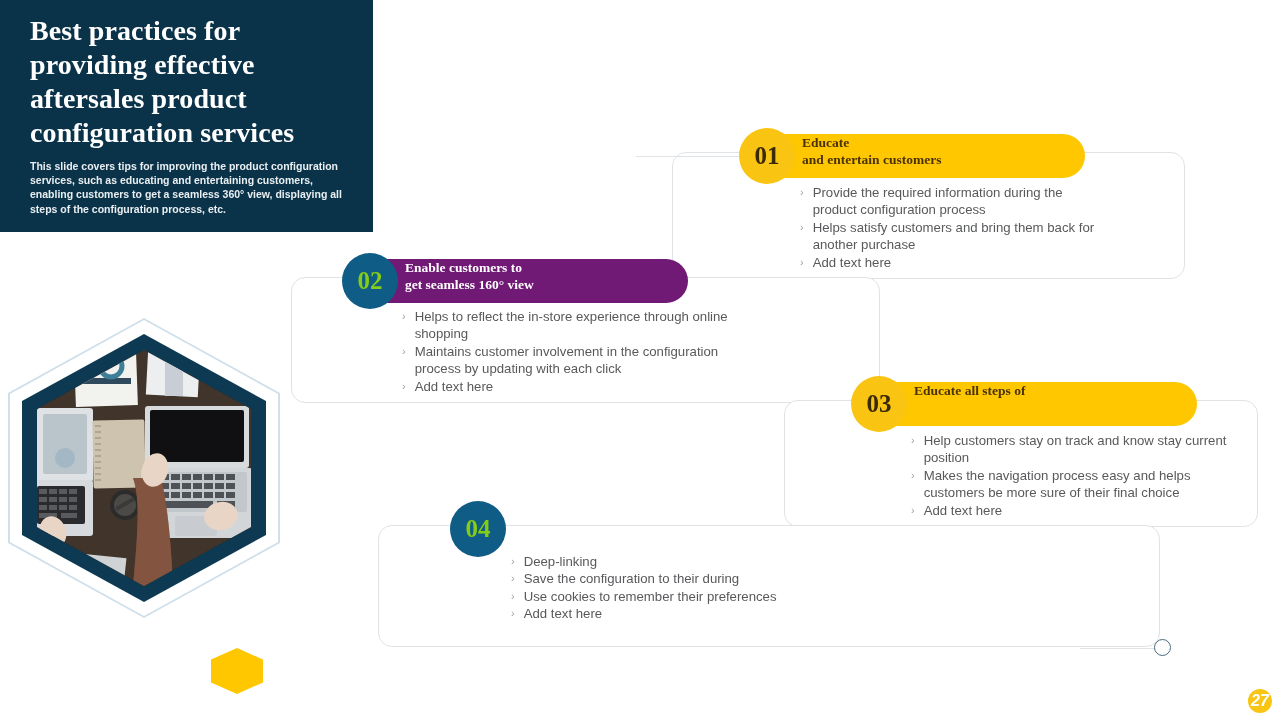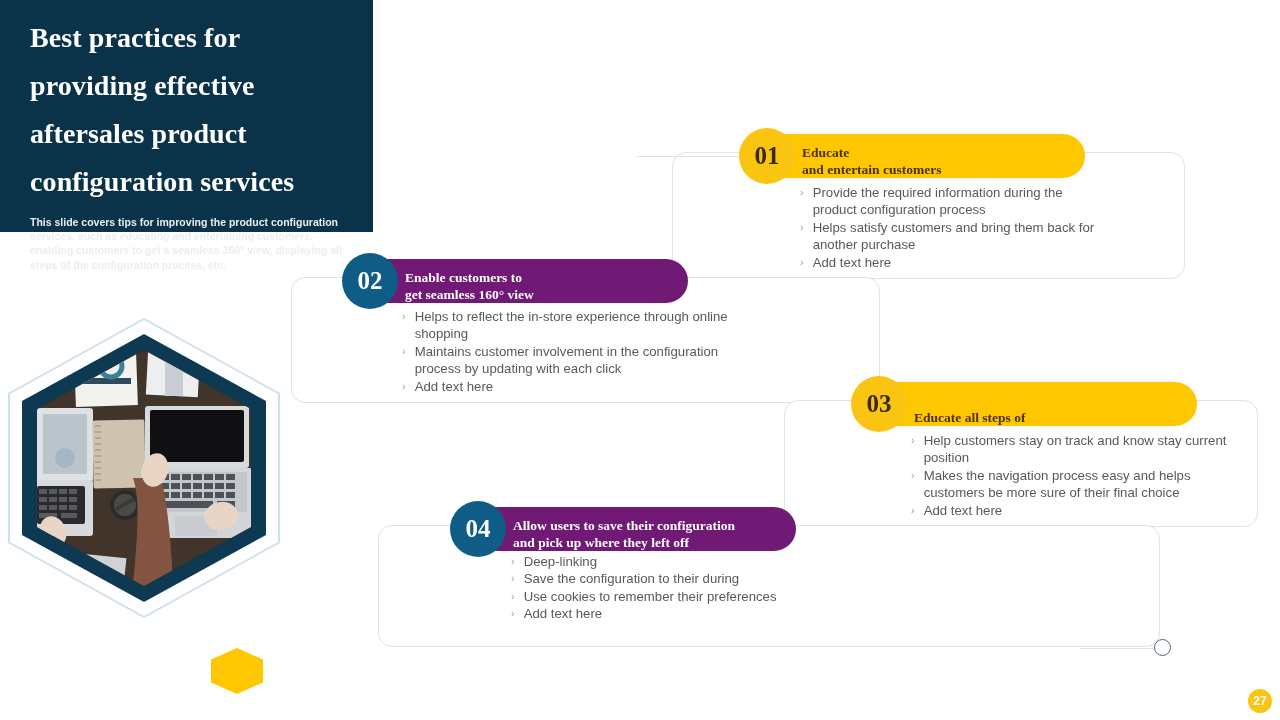--- a/index.html
+++ b/index.html
@@ -11,21 +11,21 @@
   }
   #slide { position: relative; width: 1280px; height: 720px; background: #fff; }
 
   
   .title-panel {
     position: absolute; left: 0; top: 0; width: 373px; height: 232px;
     background: #0a3349; padding: 14px 22px 10px 30px;
   }
   .title-panel h1 {
     font-family: "Liberation Serif", serif;
-    font-size: 28px; line-height: 48px; font-weight: 700;
+    font-size: 28px; line-height: 34px; font-weight: 700;
     color: #ffffff; letter-spacing: .1px;
   }
   .title-panel p {
     margin-top: 9px;
     font-size: 10.5px; line-height: 14.2px; font-weight: 700;
     color: #e9eef1;
   }
 
   
   .hex-wrap { position: absolute; left: 8px; top: 318px; width: 272px; height: 300px; }
@@ -74,21 +74,21 @@
     width: 56px; height: 56px; border-radius: 50%;
     display: flex; align-items: center; justify-content: center;
     font-family: "Liberation Serif", serif;
     font-size: 25px; font-weight: 700;
     z-index: 4;
   }
   .head-bar {
     position: absolute;
     height: 44px;
     border-radius: 0 22px 22px 0;
-    display: flex; flex-direction: column; justify-content: flex-end;
+    display: flex; flex-direction: column; justify-content: flex-start;
     padding-left: 42px;
     font-family: "Liberation Serif", serif;
     font-size: 13.5px; font-weight: 700; line-height: 17px;
     z-index: 3;
   }
   .head-bar .l2 { display: block; }
 
   .bullets { position: absolute; z-index: 5; }
   .bullets .b {
     display: flex; align-items: flex-start;
@@ -97,21 +97,21 @@
   }
   .bullets .chev {
     color: #9aa3a8; font-size: 11px; line-height: 17.4px;
     margin-right: 9px; flex: 0 0 auto;
   }
 
   
   .yellow-bg { background: #ffc700; }
   .yellow-badge { background: #f9c512; color: #3b2a06; }
   .blue-bg { background: #701a75; font-family: Liberation Serif, serif; }
-  .blue-badge { background: #0f5c86; color: #ffffff; }
+  .blue-badge { background: #0f5c86; color: #84cc16; }
   .head-yellow { color: #4a3208; }
   .head-blue { color: #ffffff; }
 
   
   .conn {
     position: absolute; height: 1px; background: #dfe3e6; z-index: 1;
   }
   .end-dot {
     position: absolute; width: 17px; height: 17px; border-radius: 50%;
     border: 1.4px solid #4a6a80; background: #fff; z-index: 3;
@@ -120,21 +120,21 @@
   
   .footer-note {
     position: absolute; left: 403px; top: 699px;
     font-size: 11.5px; color: #b9bcbf; white-space: nowrap;
   }
   .page-num {
     position: absolute; right: 8px; bottom: 7px;
     width: 24px; height: 24px; border-radius: 50%;
     background: #f9c512; color: #ffffff;
     display: flex; align-items: center; justify-content: center;
-    font-size: 12px; font-weight: 700;
+    font-size: 16px; font-weight: 700; font-style: italic;
   }
 </style>
 </head>
 <body>
 
 <div id="slide">
 
   <div class="title-panel">
     <h1>Best practices for providing effective aftersales product configuration services</h1>
     <p>This slide covers tips for improving the product configuration services, such as educating and entertaining customers, enabling customers to get a seamless 360° view, displaying all steps of the configuration process, etc.</p>
@@ -302,24 +302,20 @@
       <span class="chev">›</span>
       <span>Makes the navigation  process easy and helps customers be more sure of their final choice</span>
     </div>
     <div class="b">
       <span class="chev">›</span>
       <span>Add text here</span>
     </div>
   </div>
 
   <div class="card-box" style="left:378px; top:525px; width:782px; height:122px;"></div>
-  <div class="head-bar blue-bg head-blue" style="left:471px; top:507px; width:325px;">
-    <span class="l1">Allow users to save their configuration</span>
-    <span class="l2">and pick up where they left off</span>
-  </div>
   <div class="num-badge blue-badge" style="left:450px; top:501px;">04</div>
   <div class="bullets" style="left:511px; top:553px; width:400px;">
     <div class="b">
       <span class="chev">›</span>
       <span>Deep-linking</span>
     </div>
     <div class="b">
       <span class="chev">›</span>
       <span>Save the configuration to their during</span>
     </div>

